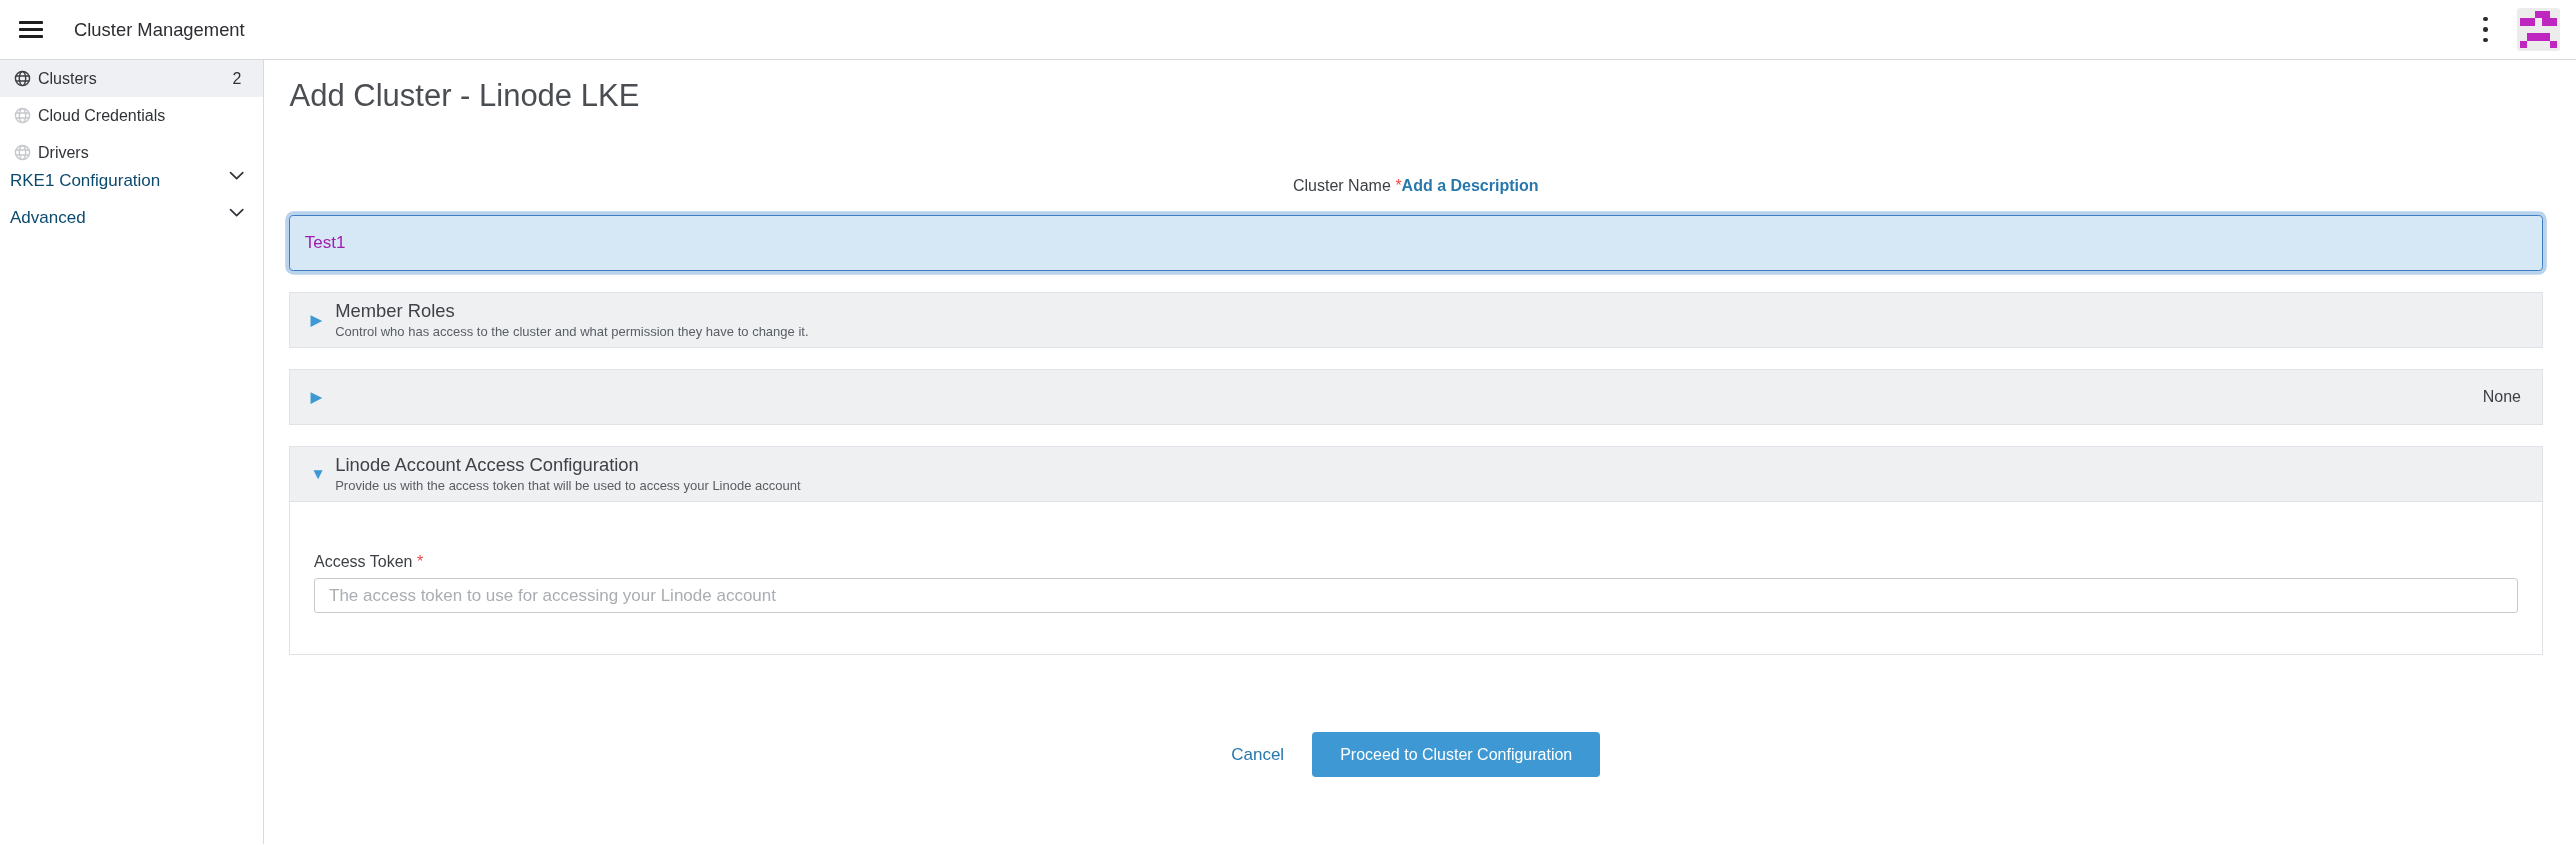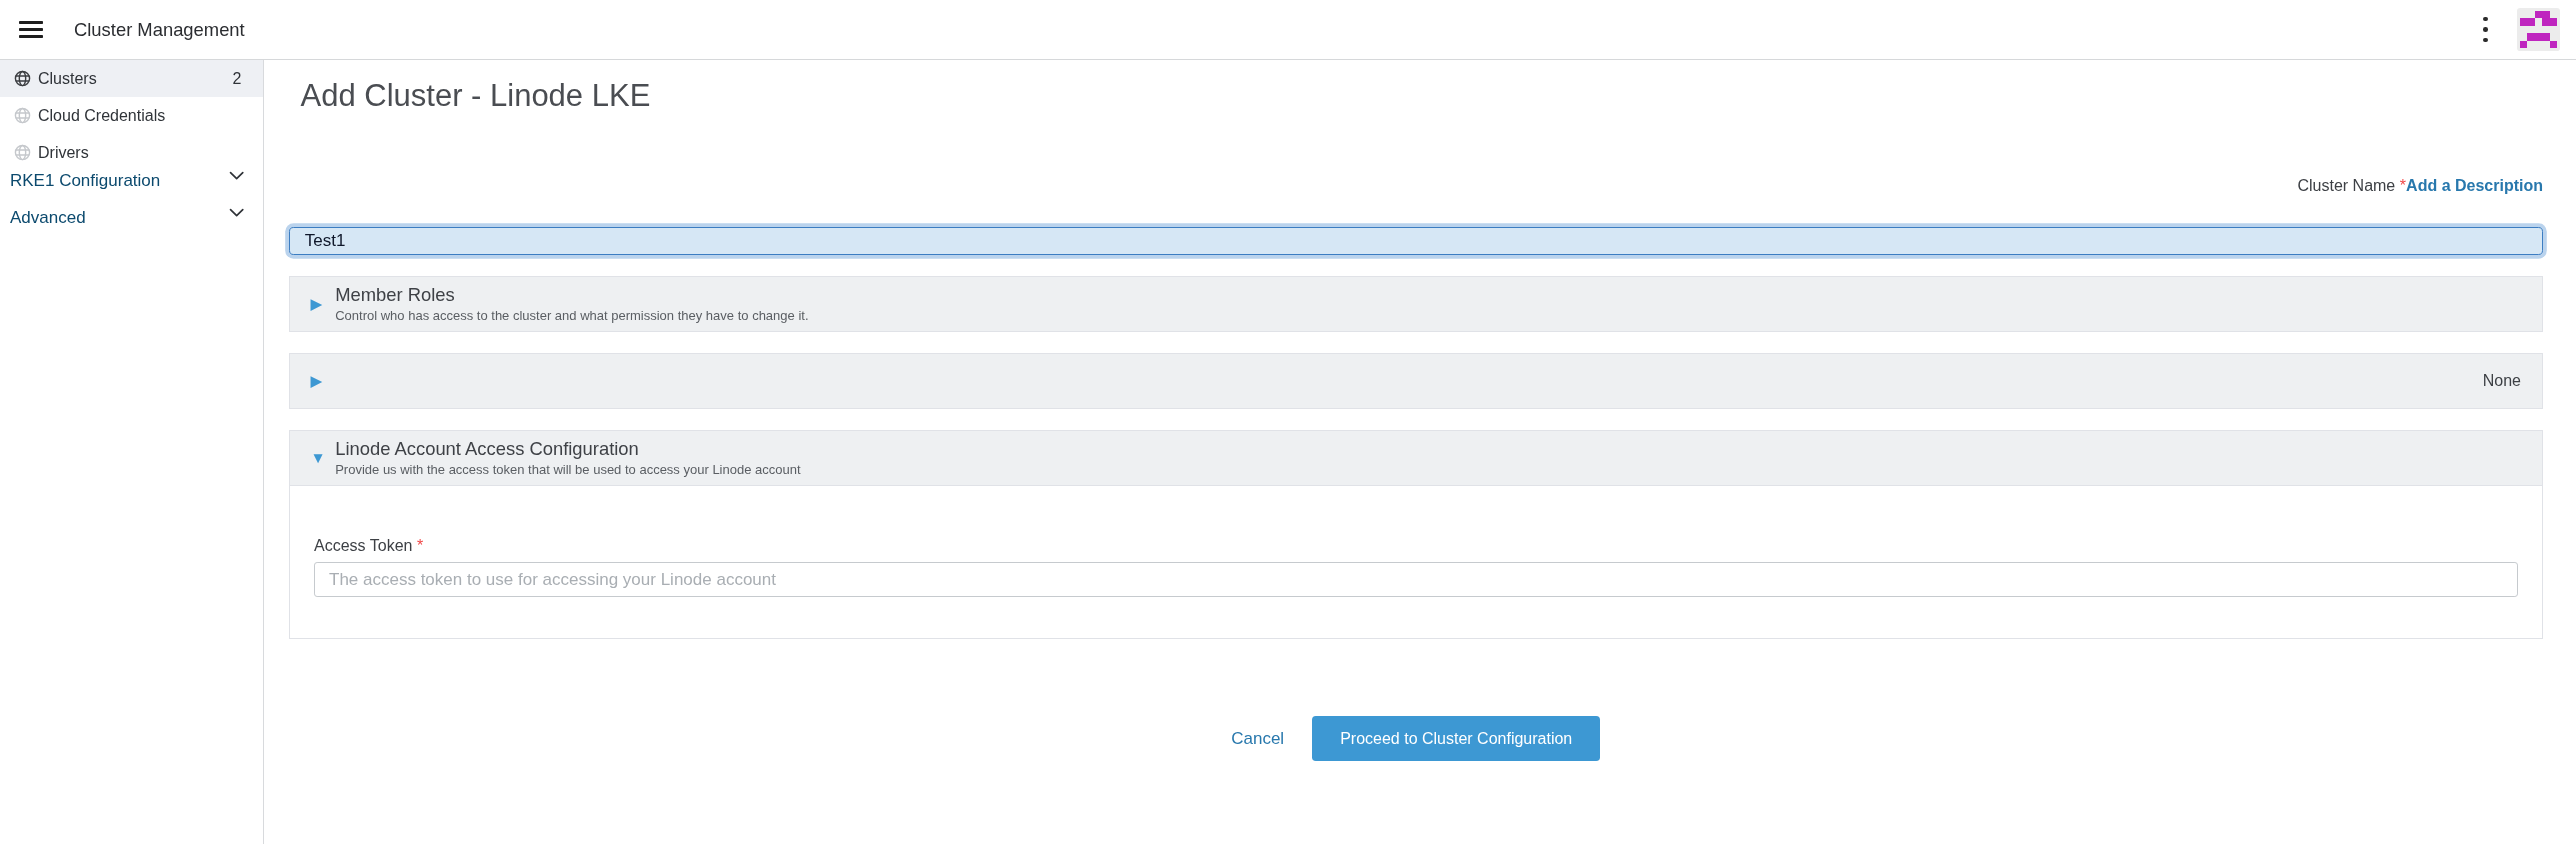--- a/index.html
+++ b/index.html
@@ -41,32 +41,32 @@
   .side-item .globe { display:flex; margin-right:7px; }
   .side-count { margin-left:auto; font-size:16px; color:#2f3338; }
   .side-group {
     height:37px; display:flex; align-items:flex-start;
     padding:0 18.4px 0 10px; font-size:17px; color:#0c4a6e; cursor:pointer;
   }
   .side-group .chev { margin-left:auto; display:flex; }
 
   .main { flex:1; padding:0 33px 0 24.5px; position:relative; }
 
-  .page-title { margin:17px 0 0 12px; font-size:31px; line-height:37px; font-weight:400; color:#4a4d52; }
-
-  .name-row { display:flex; align-items:flex-end; justify-content:flex-end; margin-top:63px; }
+  .page-title { margin:17px 0 0 1px; font-size:31px; line-height:37px; font-weight:400; color:#4a4d52; }
+
+  .name-row { display:flex; align-items:flex-end; justify-content:center; margin-top:63px; }
   .field-label { font-size:16px; color:#3d4045; }
   .req { color:#f04747; margin-left:4.6px; font-size:16px; }
   .link { font-size:16px; font-weight:600; color:#2878ad; cursor:pointer; }
 
   .input-focused {
-    display:block; width:100%; height:28px; margin-top:32px;
+    display:block; width:100%; height:56px; margin-top:20px;
     background:#d6e7f5; border:1.5px solid #3c7dc2; border-radius:4.6px;
     box-shadow:0 0 0 3.8px rgba(130,175,222,0.55);
-    padding:0 15.3px; font-size:17px; color:#0f172a; outline:none;
+    padding:0 15.3px; font-size:17px; color:#a21caf; outline:none;
     font-family:"Liberation Sans", sans-serif;
   }
 
   
   .section { margin-top:21px; }
   .section:first-of-type { margin-top:24px; }
   .acc-header {
     height:56px; background:#eef0f2; border:0.8px solid #e0e2e7;
     display:flex; align-items:center; padding:0 21px; cursor:pointer;
   }

